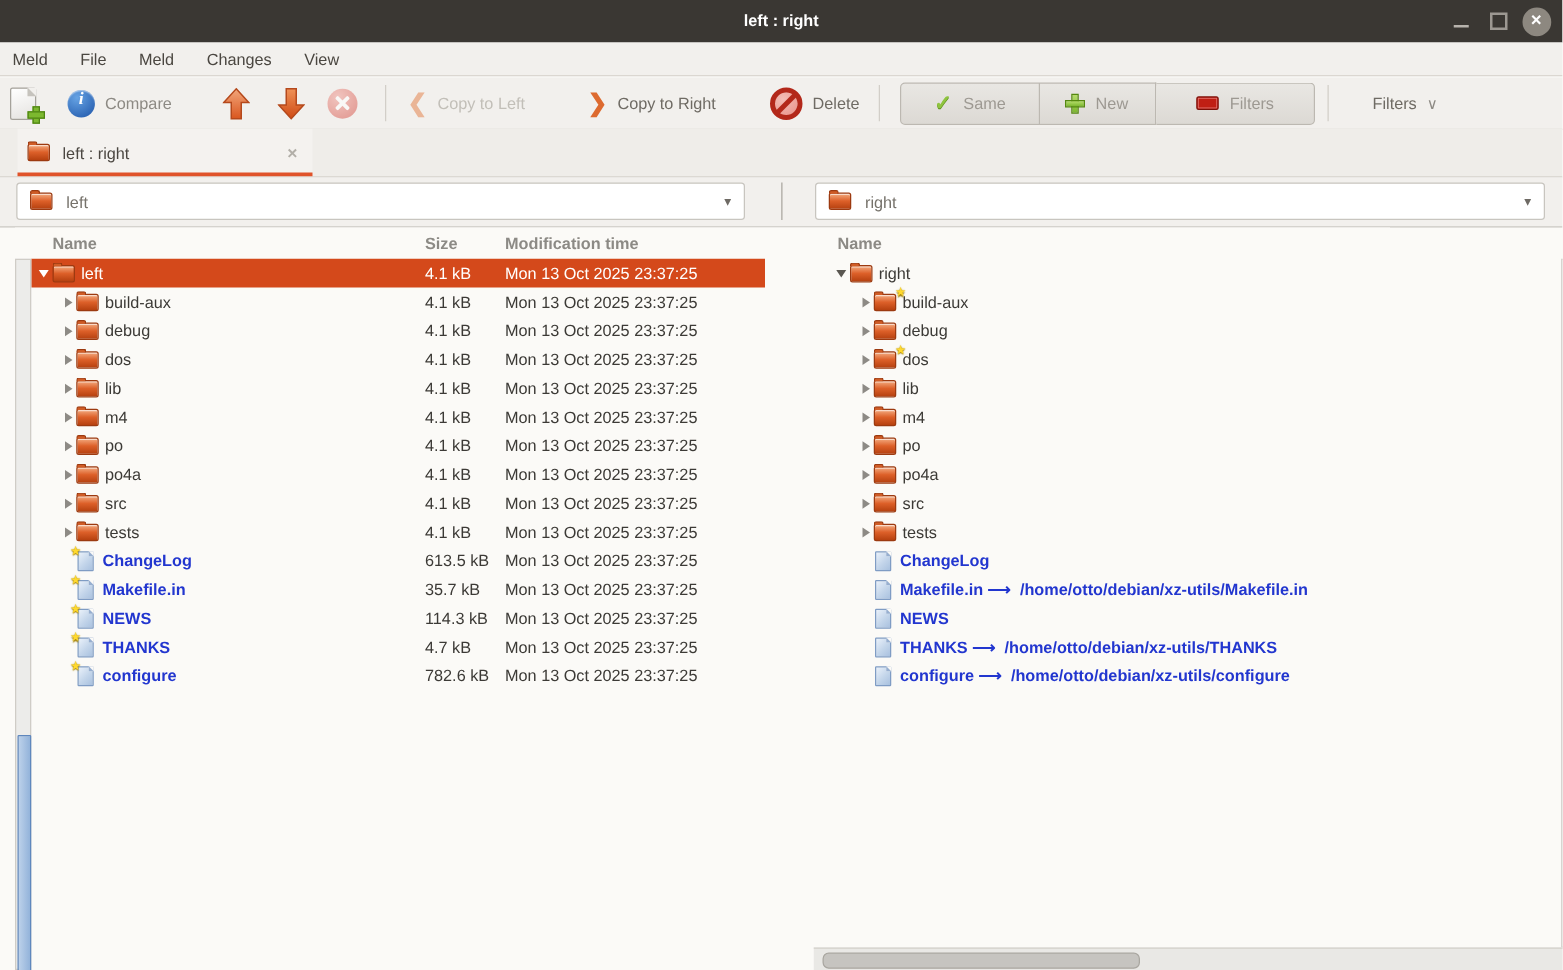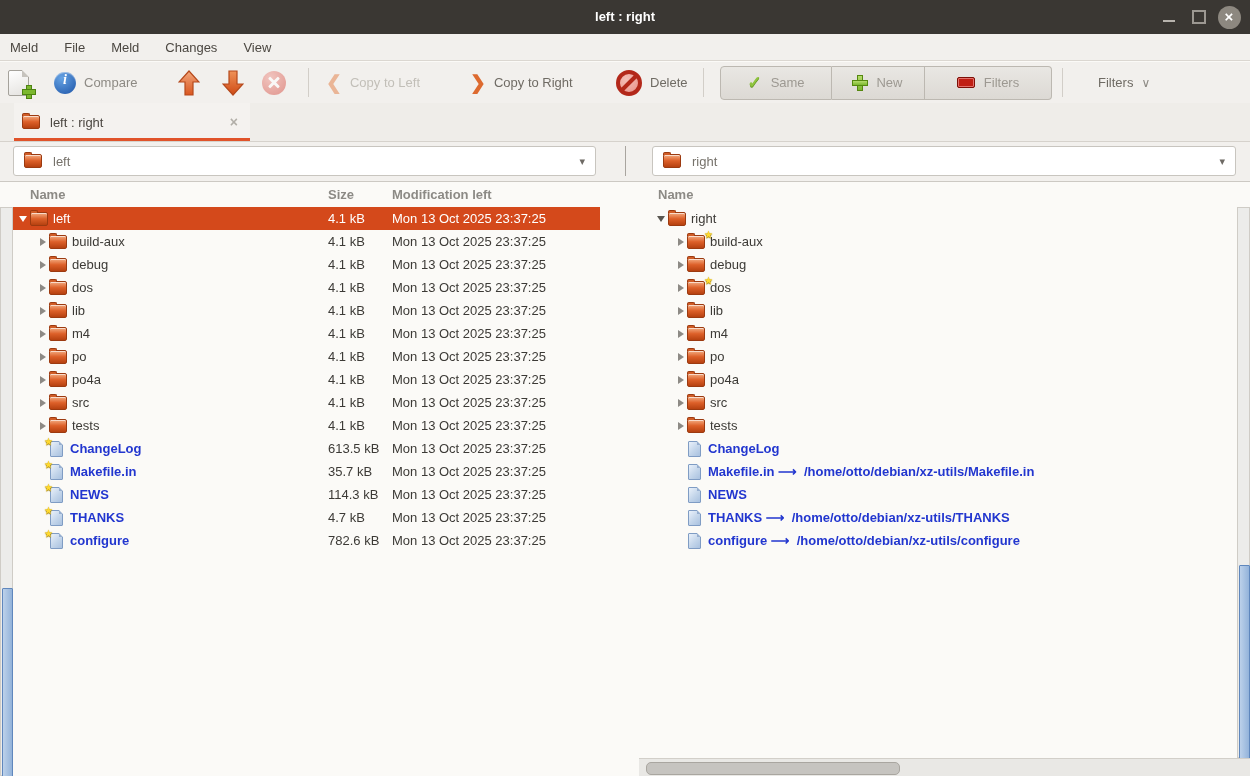--- a/index.html
+++ b/index.html
@@ -79,21 +79,21 @@
   
   .combobar{position:absolute;left:0;top:142px;width:1250px;height:40px;background:#f2f0ed;border-bottom:1px solid #ccc9c3;box-sizing:border-box}
   .combo{position:absolute;top:4px;height:30px;background:#ffffff;border:1px solid #c8c5bf;border-radius:3px;
     display:flex;align-items:center;padding:0 10px;box-sizing:border-box}
   .combo .combo-label{font-size:13px;color:#76726b;margin-left:8px;flex:1}
   .combo .caret{color:#6e6a64;font-size:11px}
   .combo-left{left:13px;width:583px}
   .combo-right{left:652px;width:584px}
   .sash{position:absolute;left:625px;top:4px;width:1px;height:30px;background:#a9a59f}
   
-  .content{position:absolute;left:0;top:182px;width:1100px;height:594px;background:#fbfaf7}
+  .content{position:absolute;left:12px;top:182px;width:1100px;height:594px;background:#fbfaf7}
   .hdr{position:absolute;top:0;height:25px;font-size:13px;font-weight:bold;color:#8c8a85;line-height:25px}
   .rows-left{position:absolute;left:13px;top:25px;width:587px}
   .rows-right{position:absolute;left:639px;top:25px;width:598px}
   .row{position:relative;height:23px;line-height:23px;font-size:13px;color:#3c3a36;white-space:nowrap;display:flex;align-items:center;box-sizing:border-box}
   .row.selected{background:#d4491b;color:#ffffff}
   .rowname{margin-left:2px}
   .row .blue{color:#2236cf;font-weight:bold}
   .cell-size{position:absolute;left:315px;top:0}
   .cell-mtime{position:absolute;left:379px;top:0}
   .exp{display:inline-block;width:0;height:0;margin-right:3px;flex:none}
@@ -258,21 +258,21 @@
       </span>
     <span class="combo-label">right</span>
     <span class="caret">▾</span>
   </div>
 </div>
 
 <div class="content">
 
   <div class="hdr" style="left:30px">Name</div>
   <div class="hdr" style="left:328px">Size</div>
-  <div class="hdr" style="left:392px">Modification left</div>
+  <div class="hdr" style="left:392px">Modification time</div>
   <div class="hdr" style="left:658px">Name</div>
 
   <div class="rows-left" id="rows-left">
       <div class="row selected" style="padding-left: 5px;">
         <span class="exp expanded"></span>
         <span class="iconwrap">
           <span class="folder"></span>
         </span>
         <span class="rowname">left</span>
         <span class="cell-size">4.1 kB</span>

